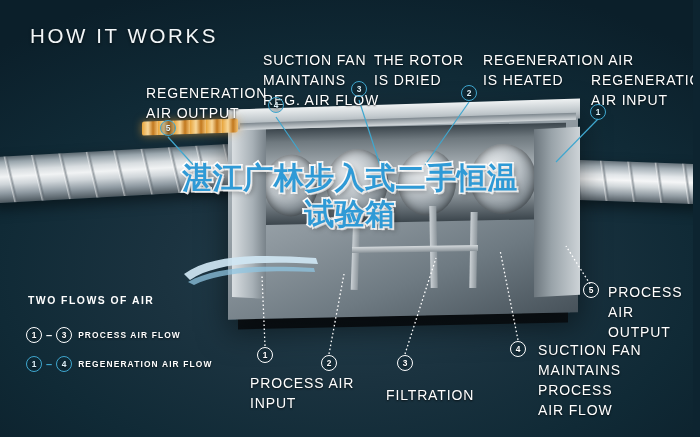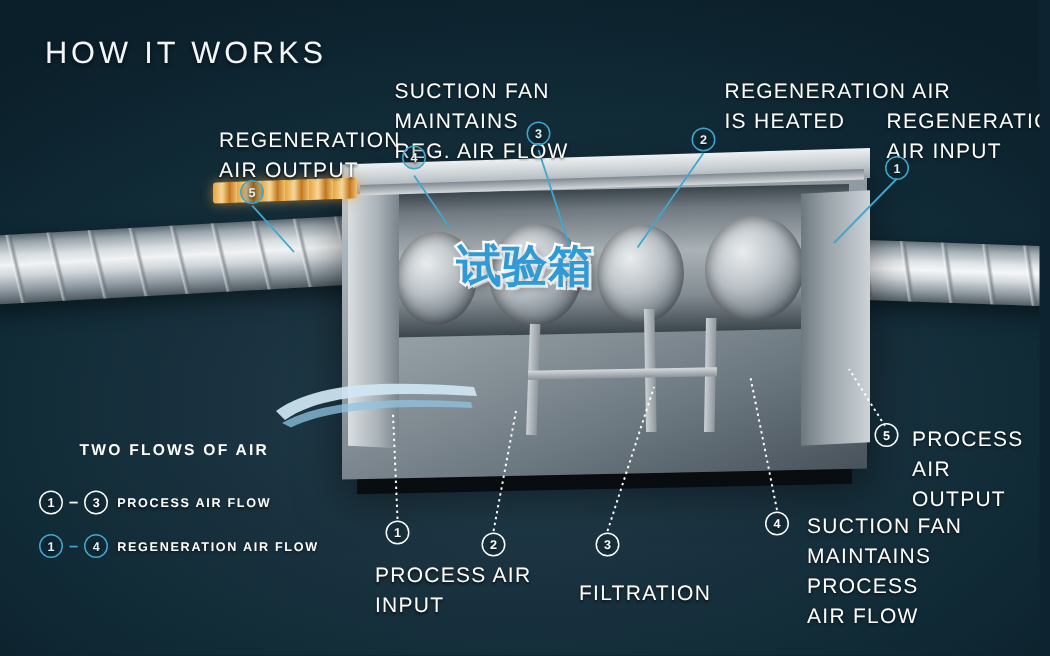--- a/index.html
+++ b/index.html
@@ -199,21 +199,20 @@
     border-color: #3fa7cf;
     color: #dff1f9;
   }
   .legend-title {
     position: absolute;
     left: 28px; top: 295px;
     color: #ffffff;
     font-size: 10.4px;
     font-weight: bold;
     letter-spacing: 1.5px;
-    margin-left: 25px;
   }
   .legend-row {
     position: absolute;
     left: 26px;
     display: flex;
     align-items: center;
   }
   .legend-row .dash {
     color: #ffffff;
     font-size: 11px;
@@ -295,32 +294,35 @@
     <line x1="265" y1="346" x2="262" y2="276" stroke="#ffffff" stroke-width="1.3" stroke-dasharray="1.6 2.4"></line>
     <line x1="329" y1="354" x2="344" y2="274" stroke="#ffffff" stroke-width="1.3" stroke-dasharray="1.6 2.4"></line>
     <line x1="405" y1="354" x2="436" y2="258" stroke="#ffffff" stroke-width="1.3" stroke-dasharray="1.6 2.4"></line>
     <line x1="518" y1="340" x2="500" y2="250" stroke="#ffffff" stroke-width="1.3" stroke-dasharray="1.6 2.4"></line>
     <line x1="590" y1="284" x2="566" y2="246" stroke="#ffffff" stroke-width="1.3" stroke-dasharray="1.6 2.4"></line>
   </svg>
 
   <div class="headline">HOW IT WORKS</div>
 
   <div class="watermark">
+    <span class="wm-line">湛江广林步入式二手恒温</span>
     <span class="wm-line">试验箱</span>
   </div>
 
   <div class="callout-label" style="left:146px; top:84px;">REGENERATION
 AIR OUTPUT</div>
   <div class="marker cyan" style="left:160px; top:120px;">5</div>
 
   <div class="callout-label" style="left:263px; top:51px;">SUCTION FAN
 MAINTAINS
 REG. AIR FLOW</div>
   <div class="marker cyan" style="left:268px; top:97px;">4</div>
 
+  <div class="callout-label" style="left:374px; top:51px;">THE ROTOR
+IS DRIED</div>
   <div class="marker cyan" style="left:351px; top:81px;">3</div>
 
   <div class="callout-label" style="left:483px; top:51px;">REGENERATION AIR
 IS HEATED</div>
   <div class="marker cyan" style="left:461px; top:85px;">2</div>
 
   <div class="callout-label" style="left:591px; top:71px;">REGENERATION
 AIR INPUT</div>
   <div class="marker cyan" style="left:590px; top:104px;">1</div>
 

